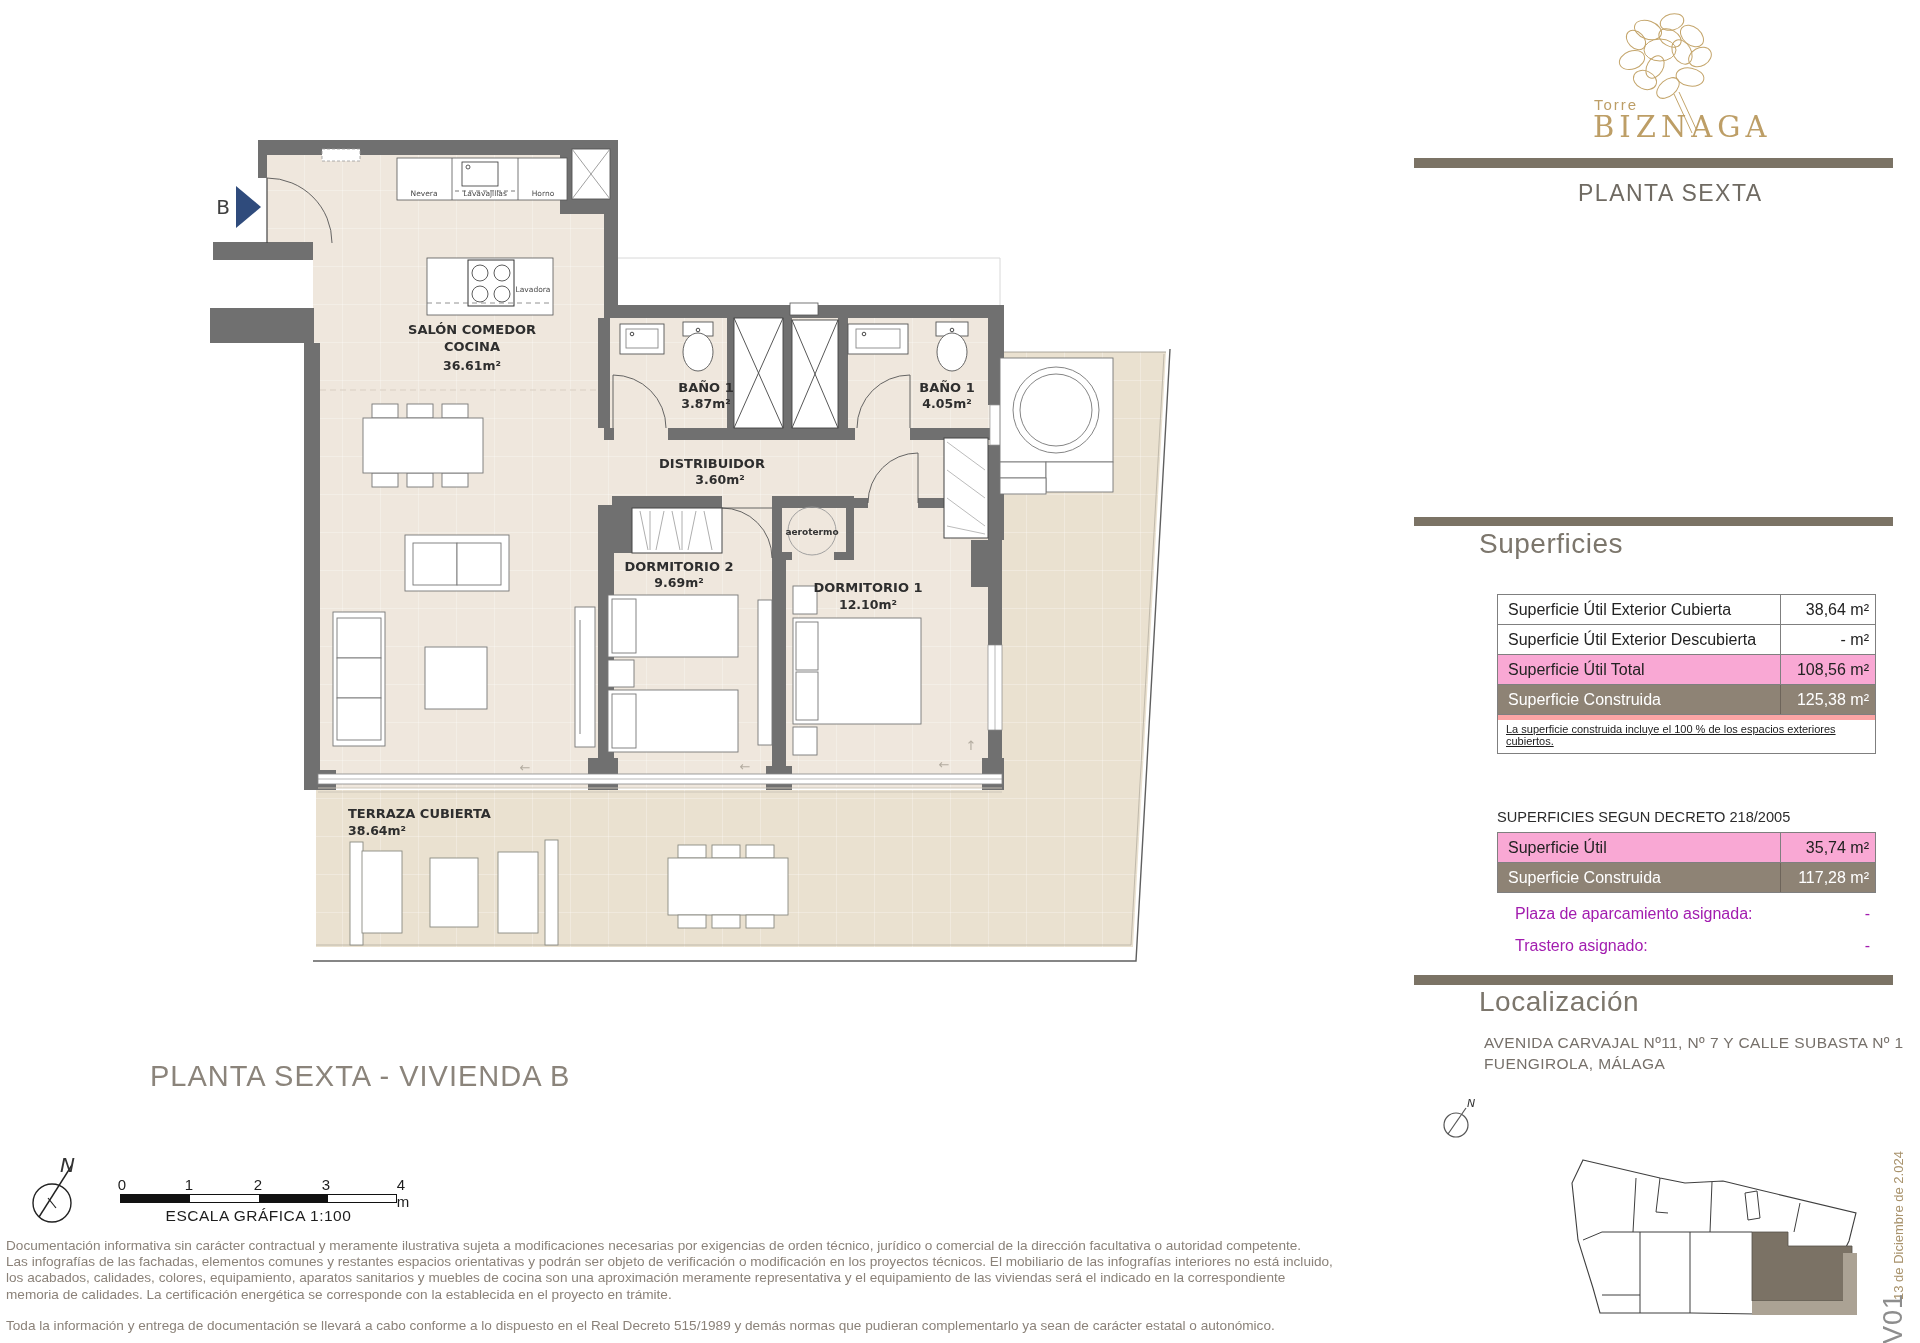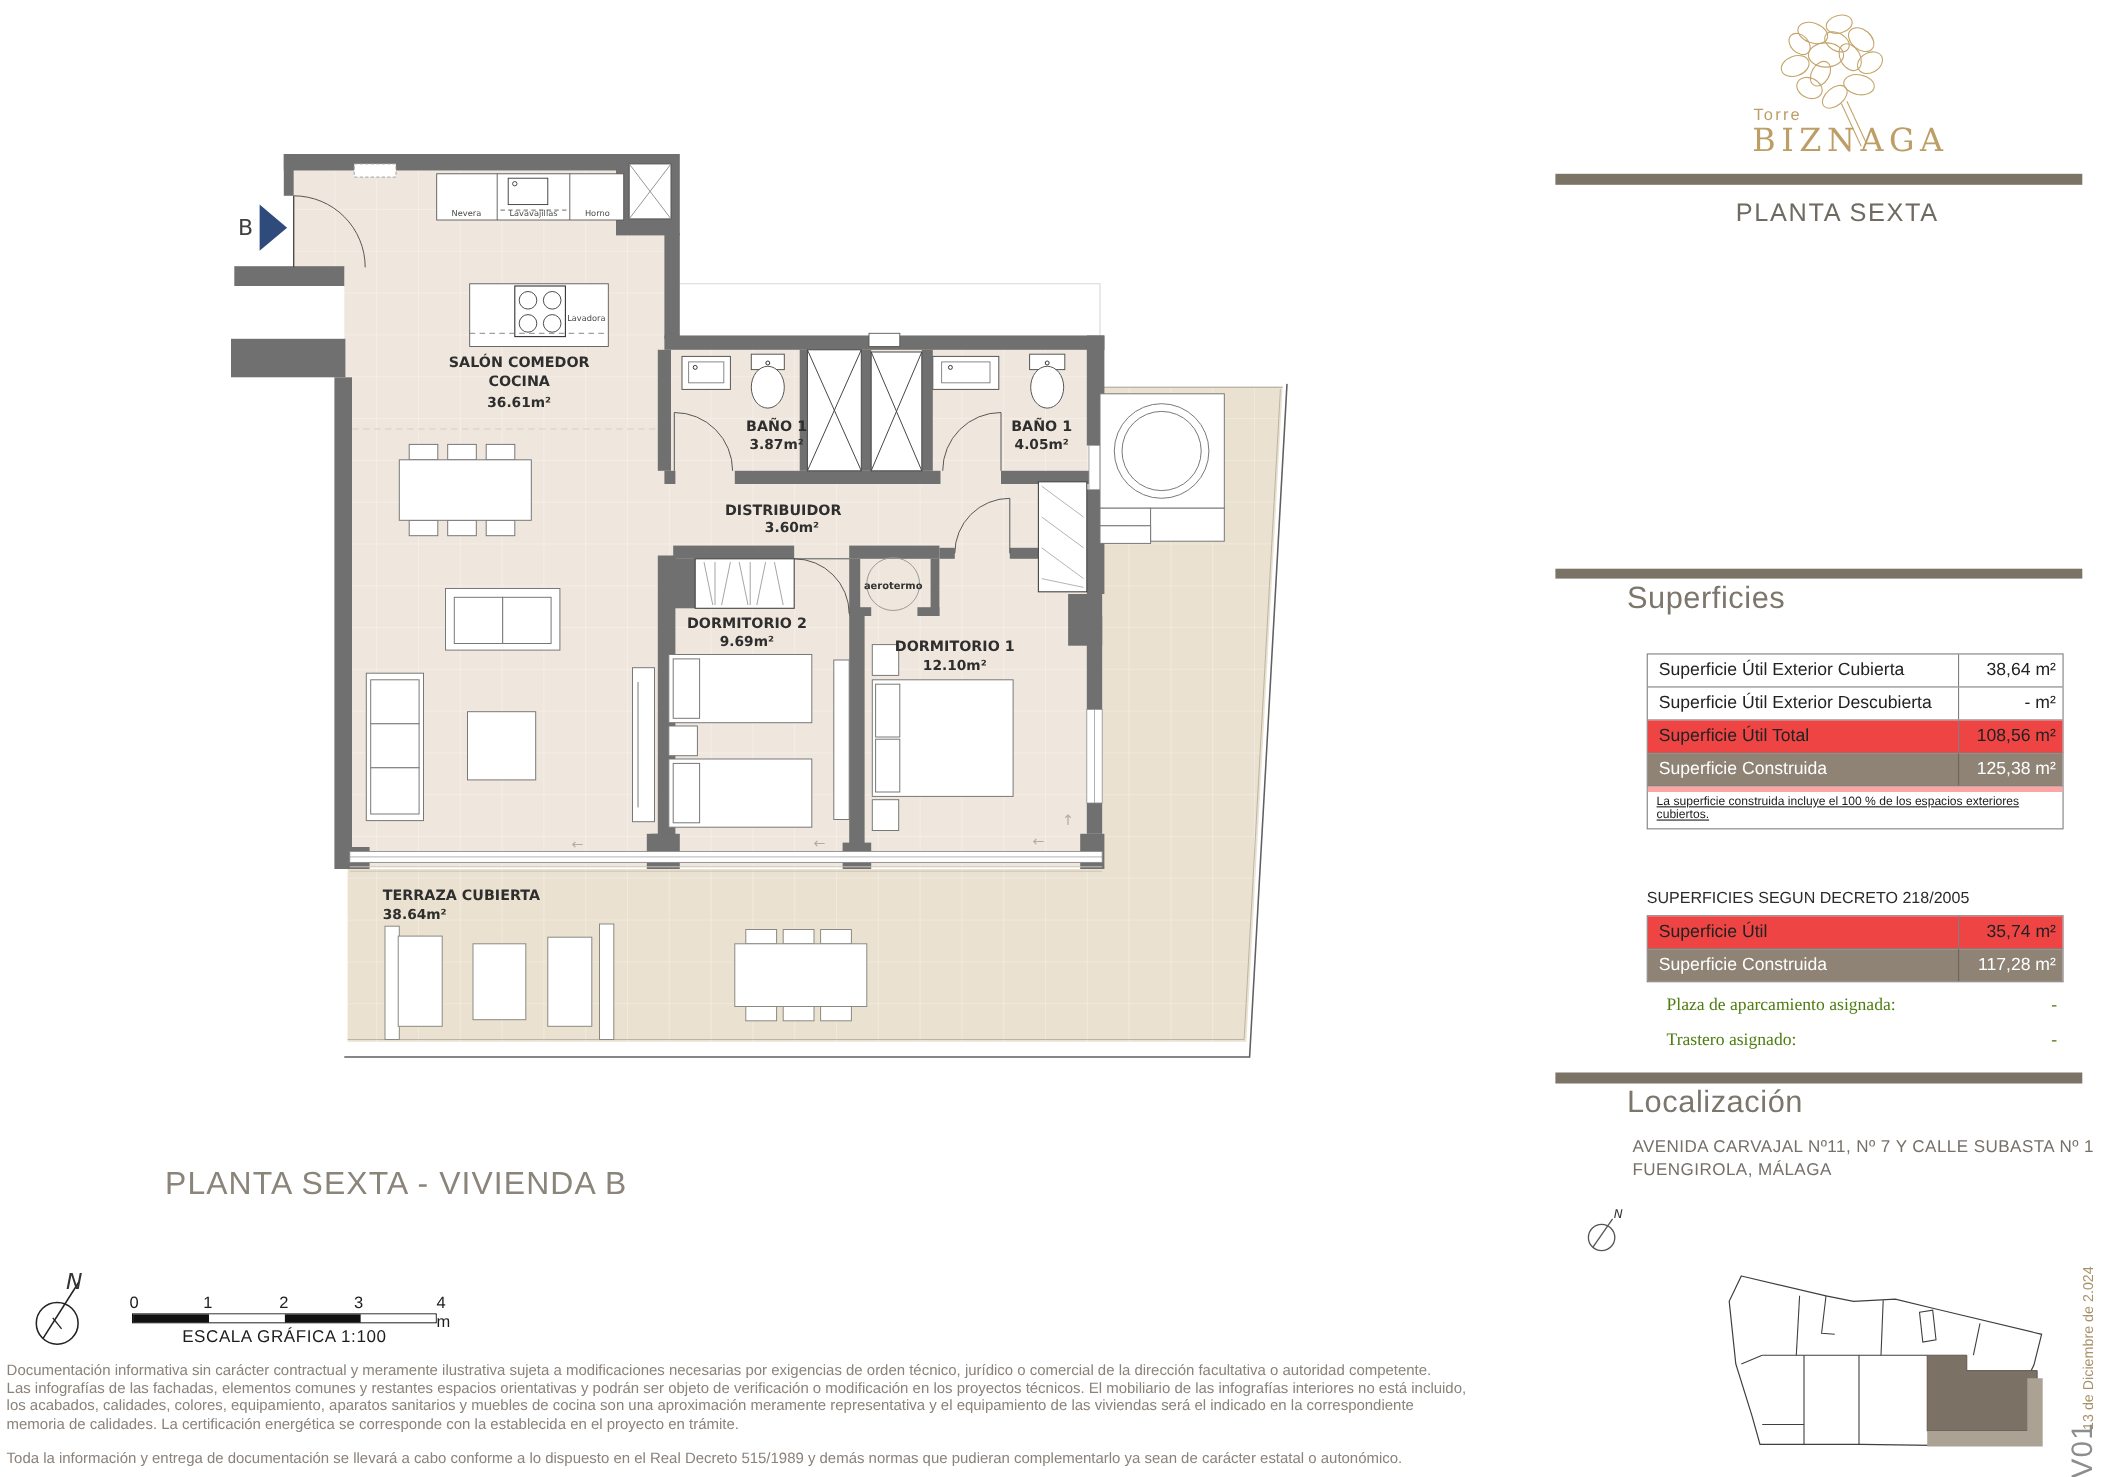--- a/index.html
+++ b/index.html
@@ -13,28 +13,28 @@
   .divbar{height:10px;background:#7B7365;width:479px;left:1414px;}
   .planta-sexta{left:1578px;top:180px;font-size:23px;letter-spacing:1.5px;color:#6F6A62;}
   .section-heading{font-size:28px;color:#7C766C;letter-spacing:0.5px;}
   .sup-table{left:1497px;top:594px;width:377px;border:1px solid #7f7f7f;border-collapse:collapse;
              background:#fff;}
   .sup-table .trow{display:flex;height:29px;line-height:29px;border-bottom:1px solid #7f7f7f;
                    font-size:16px;}
   .sup-table .trow:last-of-type{border-bottom:none;}
   .trow .lbl{flex:1;padding-left:10px;border-right:1px solid #7f7f7f;white-space:nowrap;overflow:hidden;}
   .trow .val{width:88px;text-align:right;padding-right:6px;}
-  .row-gray{background:#ef4444;}
+  .row-gray{background:#f9a8d4;}
   .row-brown{background:#8E8375;color:#fff;}
   .row-brown .lbl{border-right-color:#6d645a;}
   .tbl-note{border-top:5px solid #fca5a5;font-size:11px;line-height:1.12;padding:3px 4px 5px 8px;color:#1c1c1c;text-decoration:underline;}
   .decreto-title{left:1497px;top:809px;font-size:14.6px;color:#2b2b2b;}
   .dec-table{top:832px;}
   .extra-line{left:1497px;width:377px;display:flex;justify-content:space-between;
-              font-size:16px;color:#4d7c0f;font-family:Liberation Serif, serif;}
+              font-size:16px;color:#a21caf;}
   .extra-line .el-lbl{padding-left:18px;}
   .extra-line .el-val{padding-right:4px;}
   .addr{left:1484px;font-size:15.5px;letter-spacing:0.4px;color:#76706A;}
   .vert{writing-mode:vertical-rl;transform:rotate(180deg);}
   .v-code{left:1878px;top:1294px;height:50px;font-size:27px;color:#8D8D8D;letter-spacing:1px;}
   .v-date{left:1891px;top:1128px;height:172px;font-size:13px;color:#A8926B;}
   
   .main-title{left:150px;top:1060px;font-size:29px;letter-spacing:1px;color:#8B847B;}
   .scalebar{left:120px;top:1176px;width:280px;}
   .sb-ticks{position:relative;height:18px;font-size:15px;color:#1d1d1d;}

